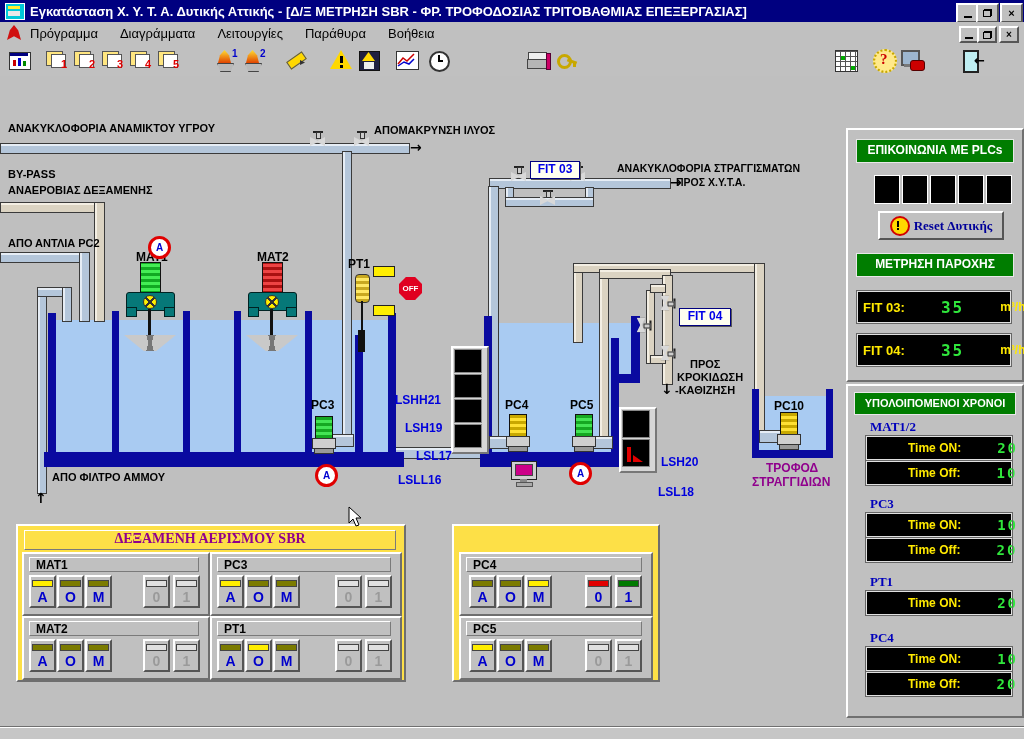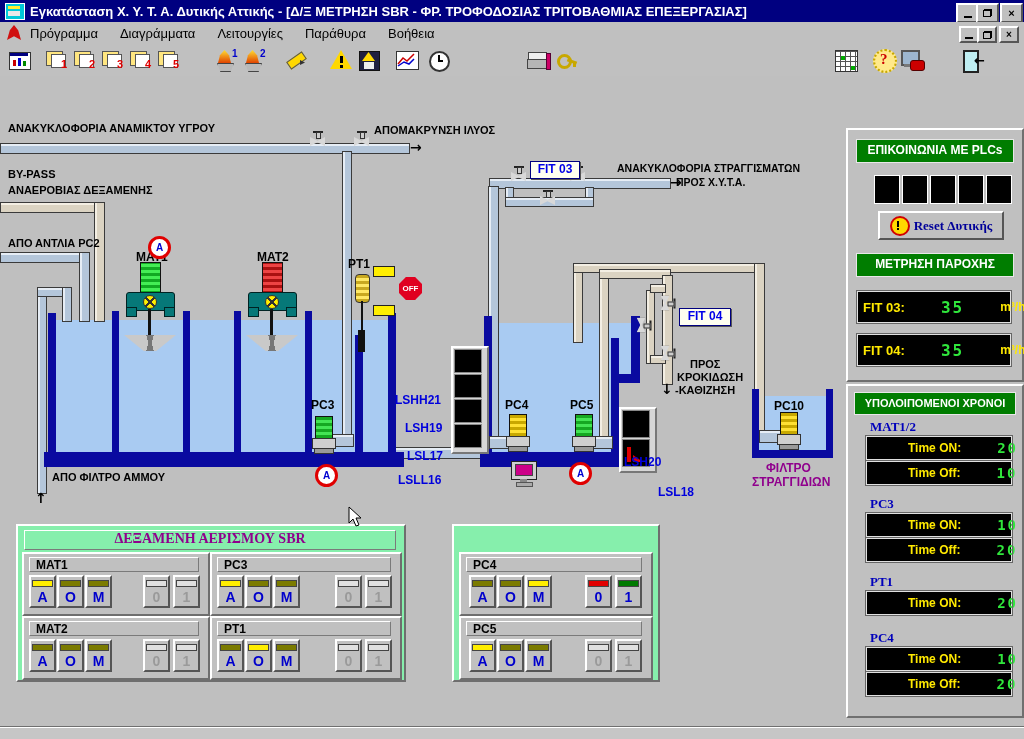--- a/index.html
+++ b/index.html
@@ -106,21 +106,21 @@
   .alarmico{width:16px;height:16px;border-radius:50%;background:#ffd800;border:2px solid #d00000;position:relative;}
   .alarmico::before{content:"";position:absolute;left:5px;top:3px;width:2px;height:6px;background:#000;}
   .alarmico::after{content:"";position:absolute;left:5px;top:10px;width:2px;height:2px;background:#000;}
   .drow{position:absolute;background:#000;border:1px solid #e0e0e0;outline:1px solid #666;
         display:flex;align-items:center;justify-content:space-between;padding:0 5px;box-sizing:border-box;}
   .yl{font:bold 13px "Liberation Sans",sans-serif;color:#ffe900;white-space:nowrap;}
   .yl.sm{font-size:12px;padding-left:36px;}
   .segv{font:bold 16px "DejaVu Sans Mono",monospace;color:#30e63c;letter-spacing:2px;margin-left:36px;}
   .tname{position:absolute;font:bold 13px "Liberation Serif",serif;color:#0000bb;z-index:11;}
   
-  .cpanel{position:absolute;background:#86efac;border:2px solid;border-color:#fff #6e6e6e #6e6e6e #fff;z-index:10;}
+  .cpanel{position:absolute;background:#fde047;border:2px solid;border-color:#fff #6e6e6e #6e6e6e #fff;z-index:10;}
   .phdr{position:absolute;border:1px solid;border-color:#fff #7a7a7a #7a7a7a #fff;text-align:center;
         font:bold 14px "Liberation Serif",serif;color:#90008d;white-space:nowrap;}
   .grp{position:absolute;background:#c0c0c0;border:2px solid;border-color:#fff #6e6e6e #6e6e6e #fff;}
   .gname{position:absolute;left:5px;top:3px;height:15px;border:1px solid;border-color:#fff #7a7a7a #7a7a7a #fff;
          font:bold 12px/15px "Liberation Sans",sans-serif;color:#000;padding-left:6px;box-sizing:border-box;}
   .pbtn{position:absolute;top:21px;width:27px;height:33px;background:#c0c0c0;border:2px solid;border-color:#fff #555 #555 #fff;box-sizing:border-box;}
   .ind{width:19px;height:5px;margin:3px auto 2px;border:1px solid #444;}
   .ind.lit{background:#ffee00;}
   .ind.off{background:#7b7b00;}
   .ind.blank{background:#e0e0e0;}
@@ -393,21 +393,21 @@
   <div class="pipe h" style="left:395px;top:447px;width:92px;height:10px"></div>
 
   <div class="swcol" style="left:451px;top:346px;width:34px;height:104px">
     <div class="cell off" style="left:1px;top:1px;width:26px;height:22px"></div>
     <div class="cell off" style="left:1px;top:26px;width:26px;height:22px"></div>
     <div class="cell off" style="left:1px;top:51px;width:26px;height:22px"></div>
     <div class="cell off" style="left:1px;top:76px;width:26px;height:22px"></div>
   </div>
   <div class="lbl blue" style="left:395px;top:351px">LSHH21</div>
   <div class="lbl blue" style="left:405px;top:379px">LSH19</div>
-  <div class="lbl blue" style="left:407px;top:407px">LSL17</div>
+  <div class="lbl blue" style="left:416px;top:407px">LSL17</div>
   <div class="lbl blue" style="left:398px;top:431px">LSLL16</div>
 
   <div class="water" style="left:492px;top:323px;width:141px;height:60px"></div>
   <div class="water" style="left:492px;top:380px;width:120px;height:76px"></div>
   <div class="wall" style="left:484px;top:316px;width:8px;height:148px"></div>
   <div class="wall" style="left:480px;top:452px;width:150px;height:15px"></div>
   <div class="wall" style="left:631px;top:316px;width:9px;height:66px"></div>
   <div class="wall" style="left:611px;top:374px;width:29px;height:9px"></div>
   <div class="wall" style="left:611px;top:338px;width:8px;height:118px"></div>
 
@@ -432,21 +432,21 @@
       <div class="bs"></div>
   </div>
   <div class="ca" style="left:569px;top:462px">
       <span>A</span>
     </div>
 
   <div class="swcol" style="left:619px;top:407px;width:34px;height:62px">
     <div class="cell off" style="left:1px;top:1px;width:26px;height:26px"></div>
     <div class="cell alarm" style="left:1px;top:30px;width:26px;height:26px"></div>
   </div>
-  <div class="lbl blue" style="left:624px;top:413px">LSH20</div>
+  <div class="lbl blue" style="left:661px;top:413px">LSH20</div>
   <div class="lbl blue" style="left:658px;top:443px">LSL18</div>
 
   <div class="pipe beige v" style="left:573px;top:263px;width:8px;height:78px;z-index:3"></div>
   <div class="pipe beige h" style="left:573px;top:263px;width:190px;height:8px"></div>
   <div class="pipe beige v" style="left:754px;top:263px;width:9px;height:172px"></div>
   <div class="pipe beige v" style="left:599px;top:275px;width:8px;height:164px;z-index:3"></div>
   <div class="pipe beige h" style="left:599px;top:269px;width:70px;height:8px"></div>
   <div class="pipe beige v" style="left:662px;top:275px;width:9px;height:108px"></div>
   <div class="pipe beige v" style="left:646px;top:290px;width:7px;height:72px"></div>
   <div class="pipe beige h" style="left:650px;top:284px;width:14px;height:7px"></div>
@@ -476,21 +476,21 @@
   <div class="wall" style="left:752px;top:389px;width:7px;height:68px"></div>
   <div class="wall" style="left:826px;top:389px;width:7px;height:68px"></div>
   <div class="wall" style="left:752px;top:450px;width:81px;height:8px"></div>
   <div class="lbl big" style="left:774px;top:399px;z-index:7">PC10</div>
   <div class="pipe h" style="left:759px;top:430px;width:22px;height:11px;z-index:5"></div>
   <div class="pump yellow" style="left:777px;top:412px">
     <div class="pm"></div>
       <div class="pb"></div>
       <div class="pf"></div>
   </div>
-  <div class="lbl mag" style="left:766px;top:461px">ΦΙΛΤΡΟ</div>
+  <div class="lbl mag" style="left:766px;top:461px">ΤΡΟΦΟΔ</div>
   <div class="lbl mag" style="left:752px;top:475px">ΣΤΡΑΓΓΙΔΙΩΝ</div>
 
   <div class="rpanel" style="left:846px;top:128px;width:174px;height:250px">
     <div class="ghdr" style="left:8px;top:9px;width:156px;height:22px">ΕΠΙΚΟΙΝΩΝΙΑ ΜΕ PLCs</div>
     <div class="plcbox" style="left:26px;top:45px">
       <div class="cellp off"></div>
       <div class="cellp off"></div>
       <div class="cellp off"></div>
       <div class="cellp off"></div>
       <div class="cellp off"></div>

